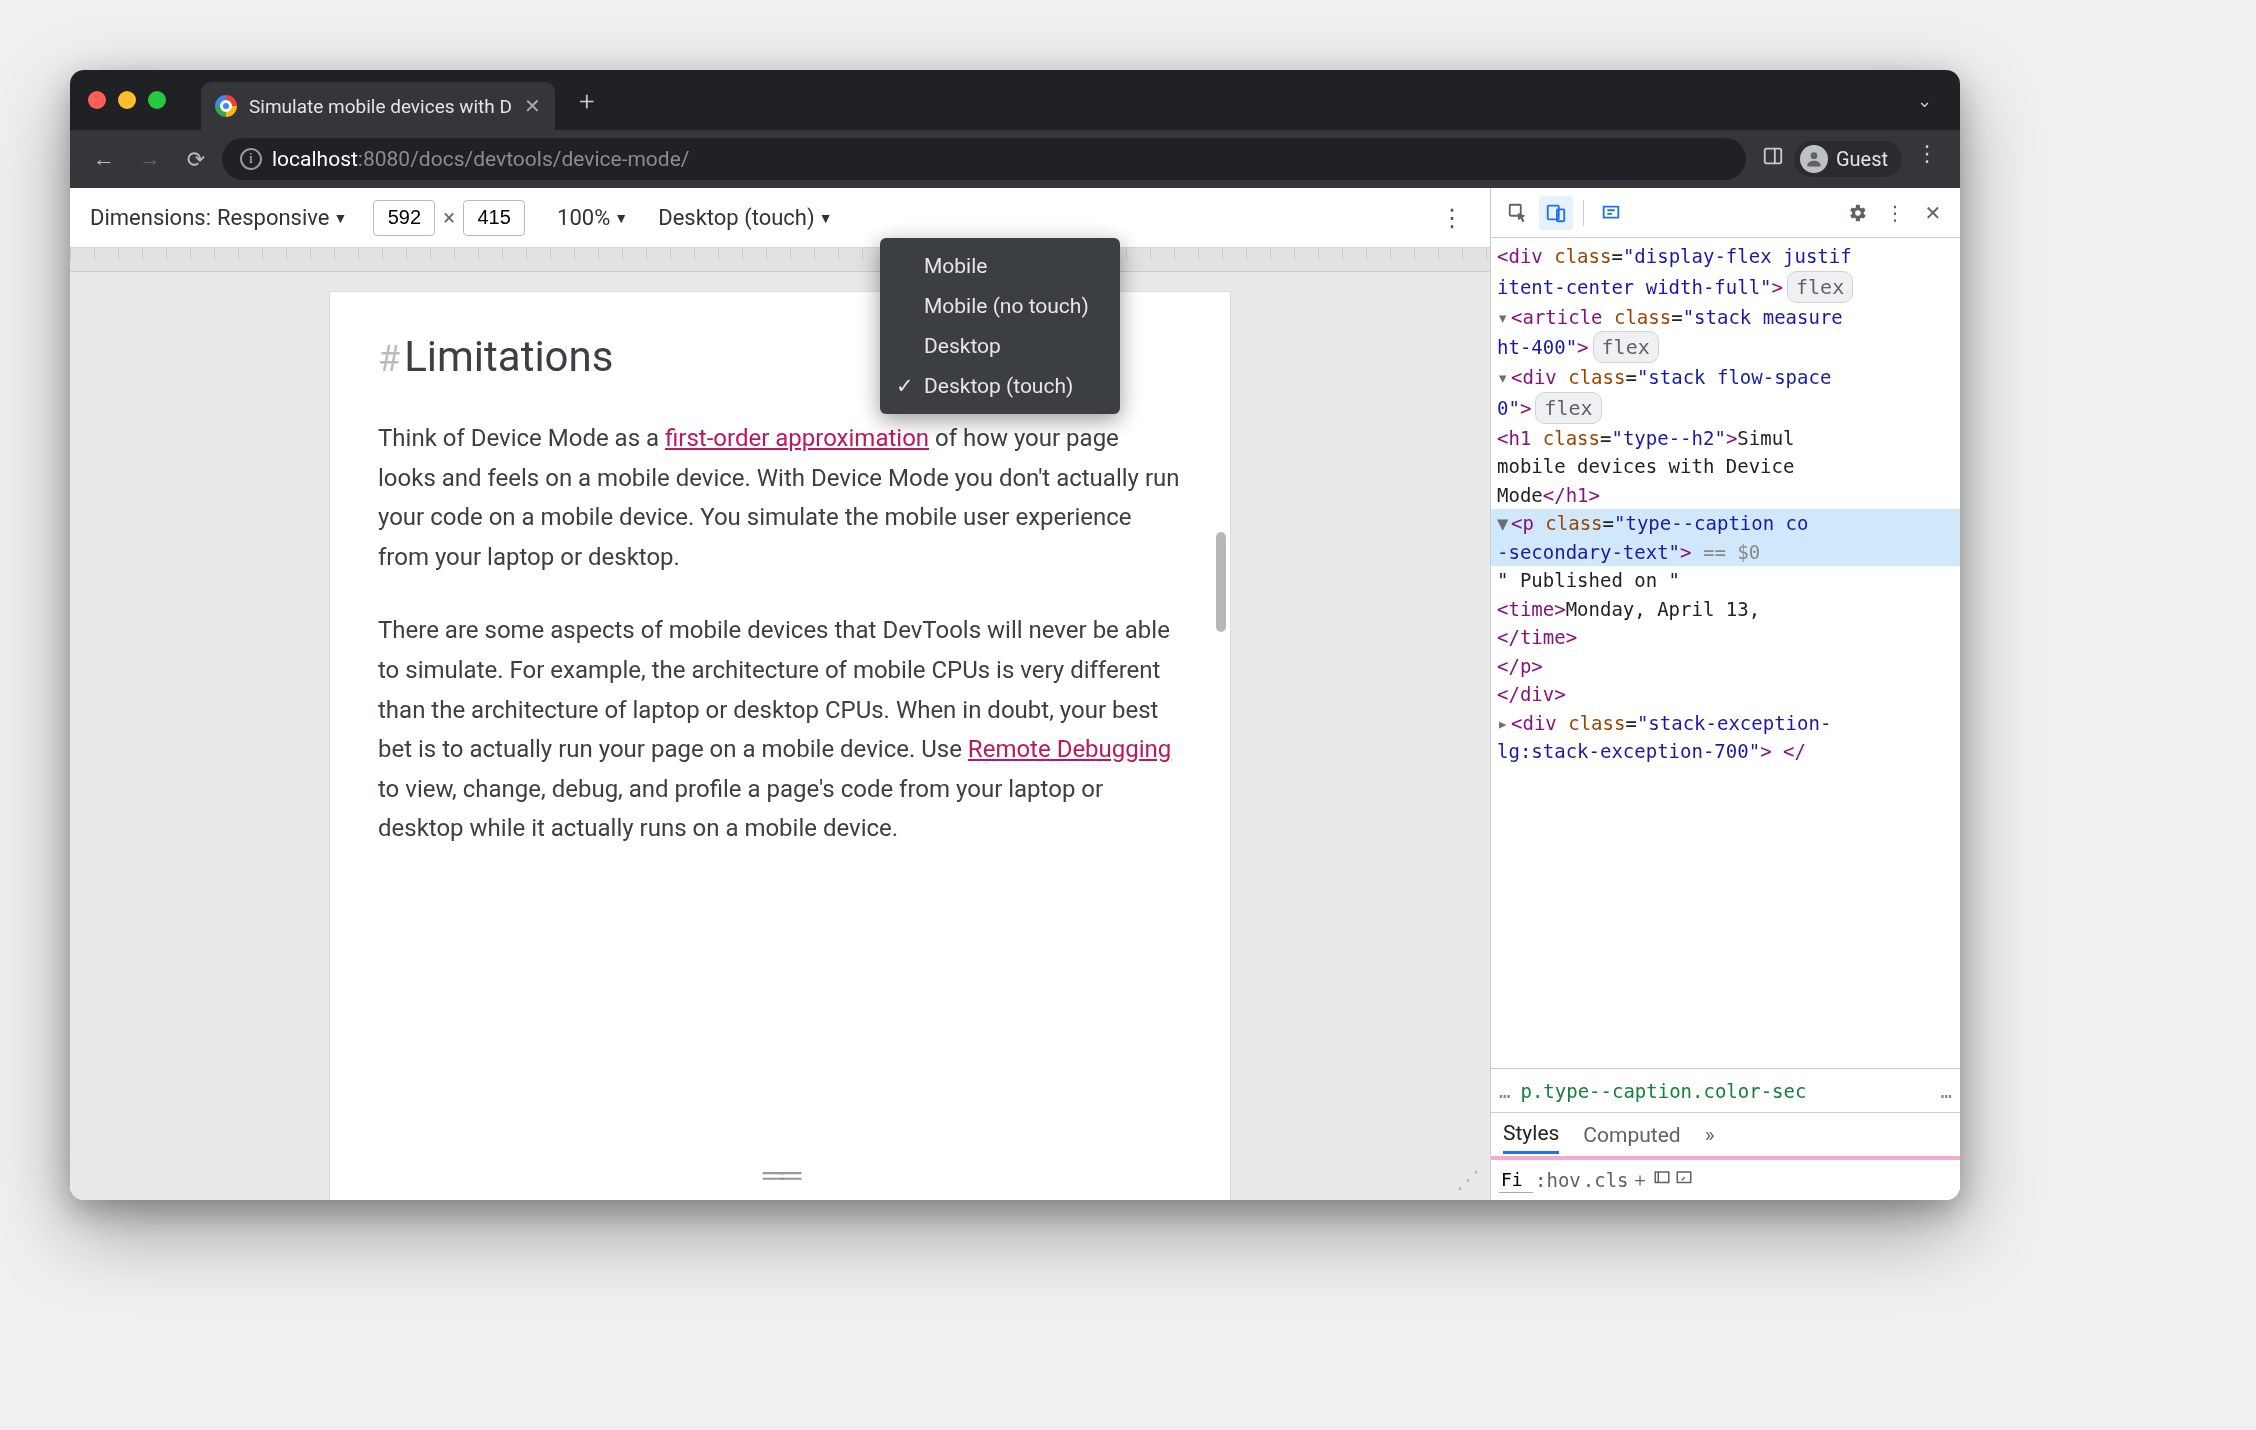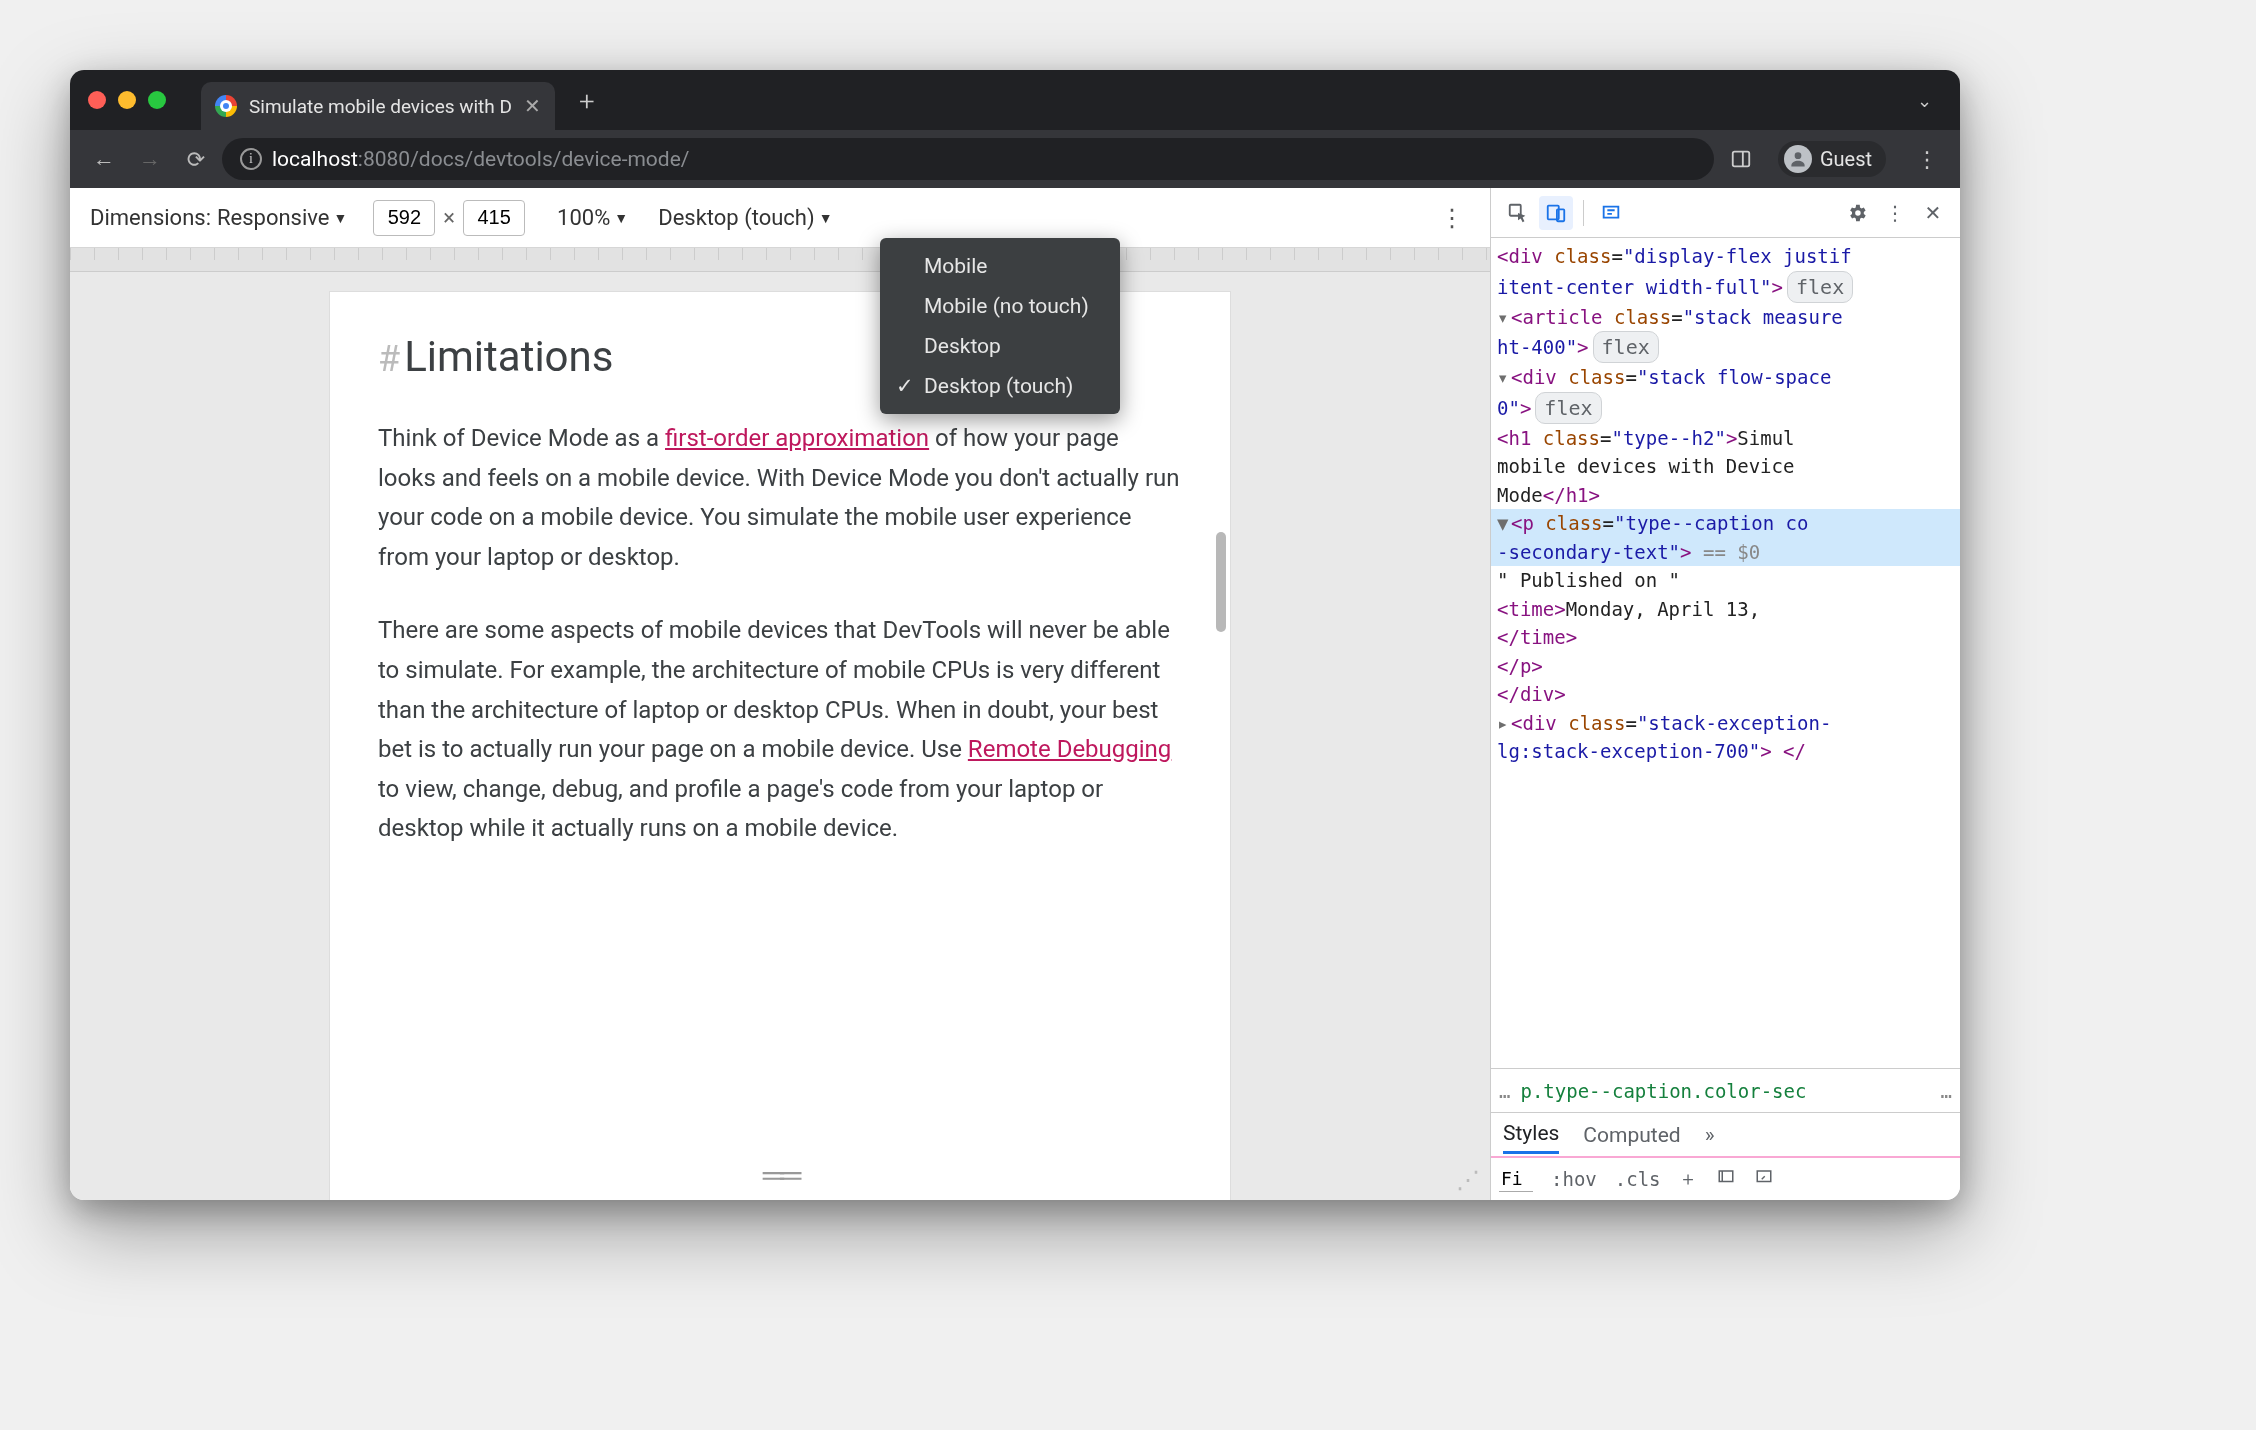--- a/index.html
+++ b/index.html
@@ -44,21 +44,21 @@
 .caretdown{margin-left:auto;color:#ccc;font-size:18px;cursor:pointer;padding:8px;}
 .addrbar {
   background:#35363a; height:58px; display:flex; align-items:center; padding:0 14px; gap:6px;
 }
 .navbtn{width:40px;height:40px;display:flex;align-items:center;justify-content:center;color:#bbb;font-size:22px;cursor:pointer;border-radius:50%;}
 .navbtn.disabled{color:#666;cursor:default;}
 .omnibox{flex:1;background:#202124;border-radius:25px;height:42px;display:flex;align-items:center;padding:0 18px;color:#ccc;font-size:21px;gap:10px;}
 .omnibox .iicon{width:22px;height:22px;border:2px solid #999;border-radius:50%;display:flex;align-items:center;justify-content:center;font-size:14px;font-family:serif;}
 .omnibox .url .host{color:#fff;}
 .omnibox .url .rest{color:#8a8d91;}
-.rightcluster{display:flex;align-items:center;gap:22px;margin-left:6px;}
+.rightcluster{display:flex;align-items:flex-start;gap:6px;margin-left:6px;}
 .panelicon{width:30px;height:30px;color:#ccc;display:flex;align-items:center;justify-content:center;}
 .guest{display:flex;align-items:center;gap:8px;background:#2a2b2e;border-radius:20px;padding:4px 14px 4px 6px;color:#e4e4e4;font-size:20px;}
 .guest .av{width:28px;height:28px;border-radius:50%;background:#bdc1c6;display:flex;align-items:center;justify-content:center;}
 .guest .av svg{width:20px;height:20px;fill:#5f6368;}
 .kebab{color:#ccc;font-size:22px;padding:0 8px;cursor:pointer;}
 .content{flex:1;display:flex;min-height:0;}
 .leftpane{flex:1;display:flex;flex-direction:column;background:#e9e9e9;min-width:0;}
 .devicebar{height:60px;background:#fff;border-bottom:1px solid #d6d6d6;display:flex;align-items:center;padding:0 20px;font-size:22px;color:#333;position:relative;}
 .dblabel{margin-right:6px;}
 .dbdrop{cursor:pointer;}
@@ -99,21 +99,21 @@
 .gray{color:#888;}
 .pill{display:inline-block;background:#eef0f2;border:1px solid #d0d3d6;border-radius:10px;padding:0 8px;font-size:20px;color:#5f6368;margin-left:4px;}
 .selrow{background:#cfe8fc;margin:0 -6px;padding-left:6px;}
 .arrow{color:#6e6e6e;display:inline-block;width:14px;}
 .ind1{padding-left:18px;} .ind2{padding-left:36px;} .ind3{padding-left:54px;} .ind4{padding-left:72px;}
 .crumbs{height:44px;border-top:1px solid #ccc;display:flex;align-items:center;font-family:Menlo,monospace;font-size:19px;padding:0 8px;gap:10px;color:#5f6368;}
 .crumbs .sel{color:#15803d;}
 .crumbs .ell{color:#888;}
 .stylesTabs{height:44px;border-top:1px solid #ccc;display:flex;align-items:center;padding:0 12px;gap:24px;font-size:21px;color:#5f6368;}
 .stylesTabs .act{color:#202124;border-bottom:3px solid #1a73e8;padding-bottom:6px;margin-bottom:-6px;}
-.stylesBar{height:44px;border-top:2px solid #f9a8d4;display:flex;align-items:center;padding:0 8px;gap:18px;font-family:Menlo,monospace;font-size:19px;color:#5f6368;}
+.stylesBar{height:44px;border-top:4px solid #f9a8d4;display:flex;align-items:center;padding:0 8px;gap:2px;font-family:Menlo,monospace;font-size:19px;color:#5f6368;}
 .stylesBar .filter{width:34px;border:none;border-bottom:1px solid #aaa;font-size:18px;font-family:inherit;padding:2px 2px;}
 .stylesBar .sbtn{cursor:pointer;}
 </style>
 </head>
 <body>
 
 <div class="window">
 
   <div class="titlebar">
     <div class="traffic">

